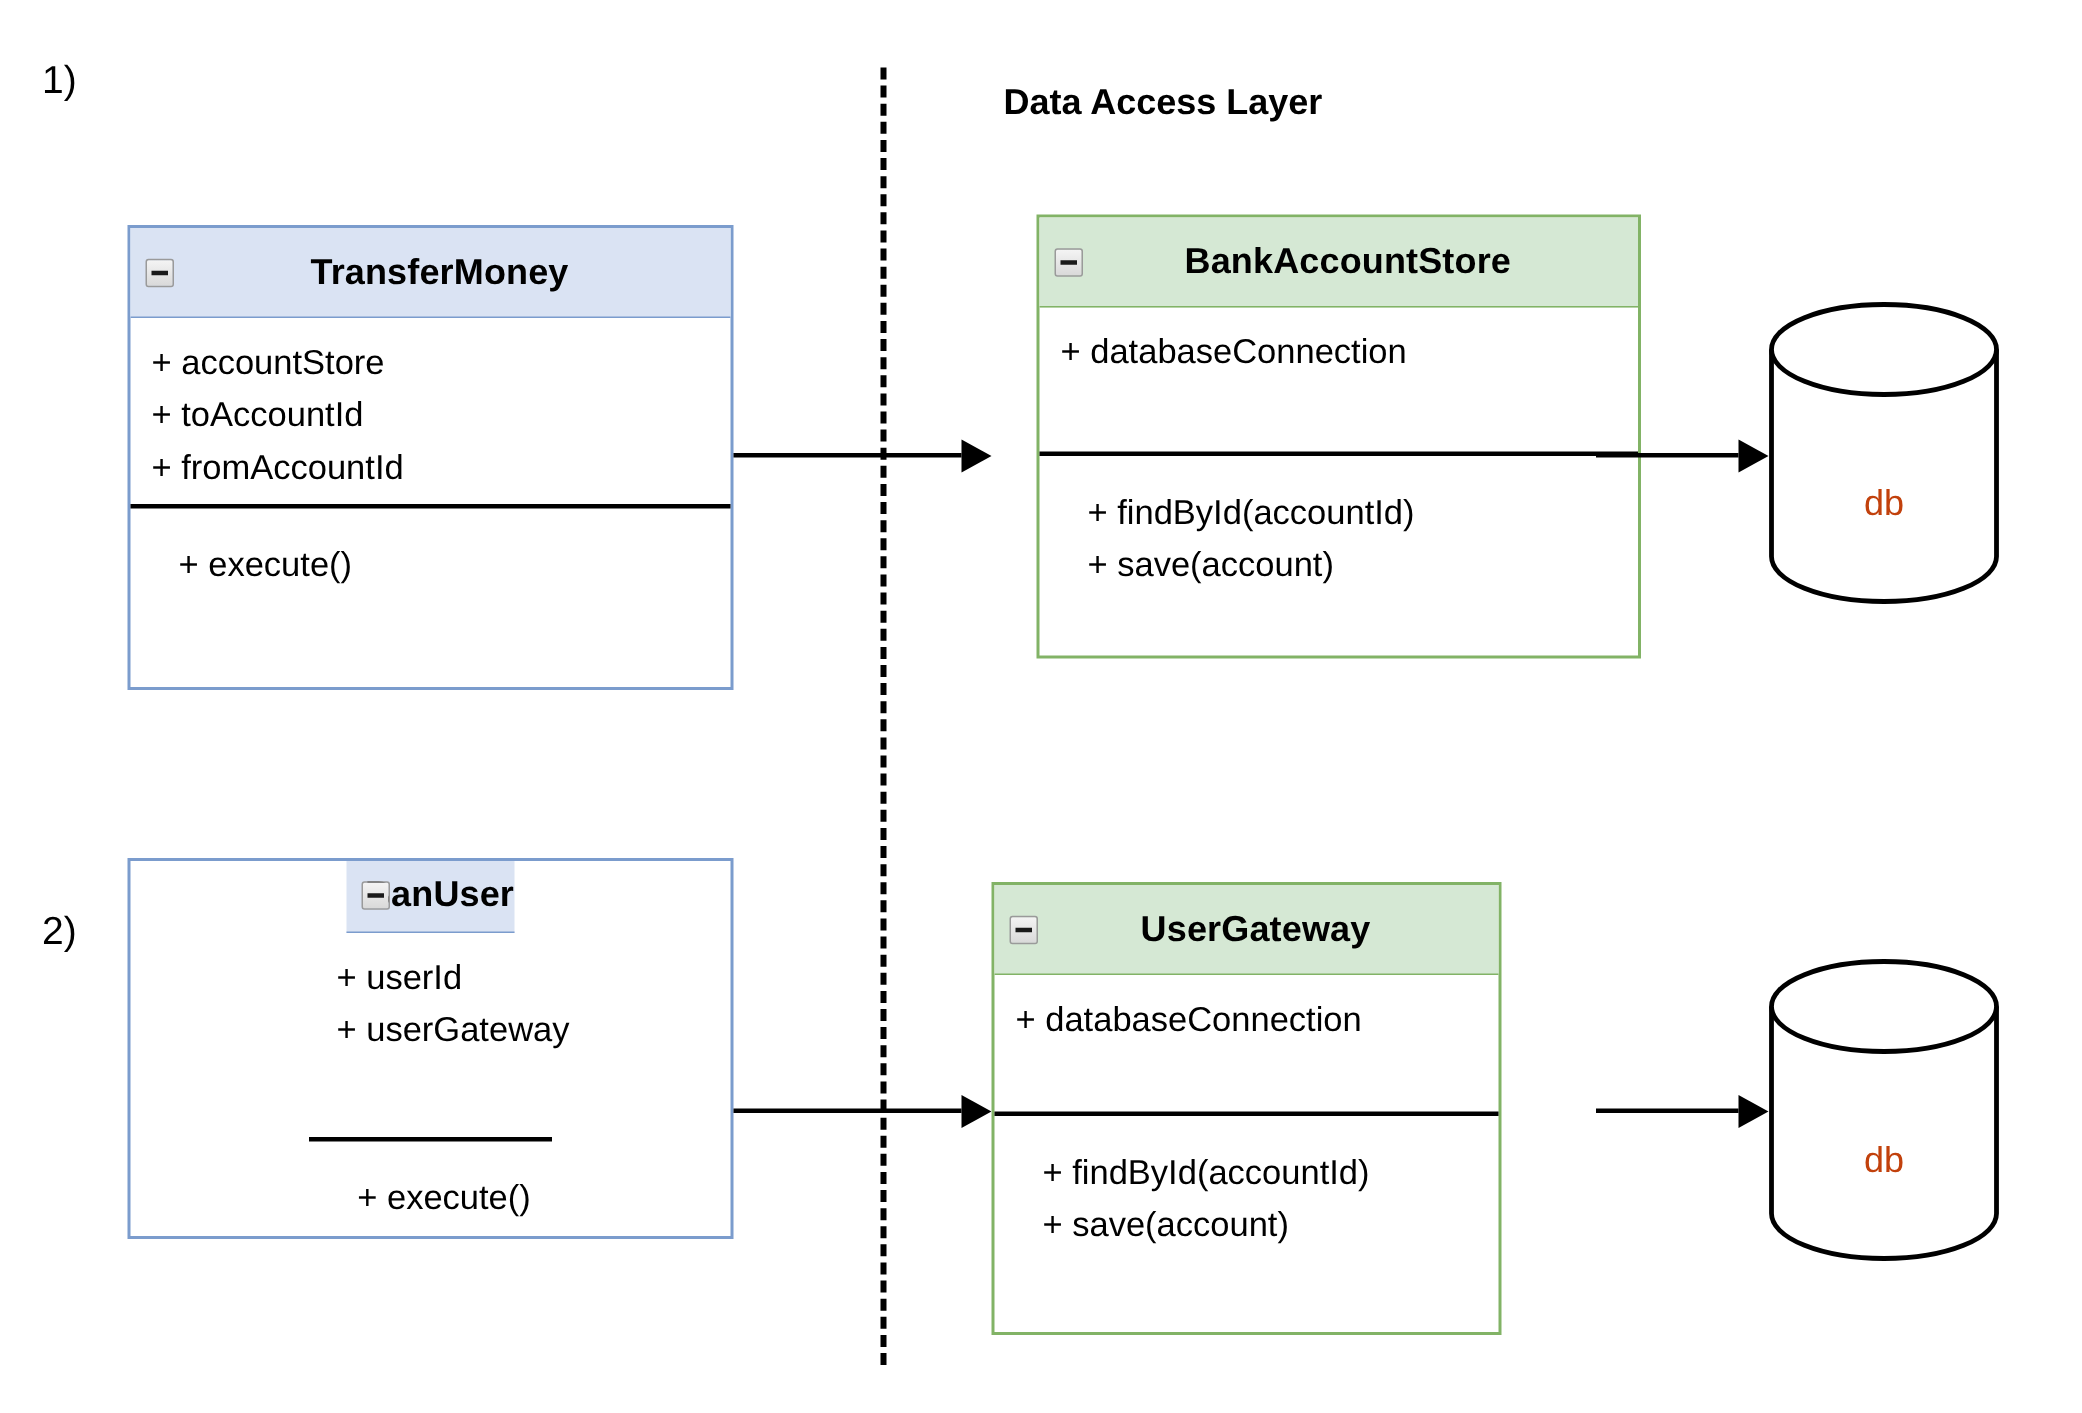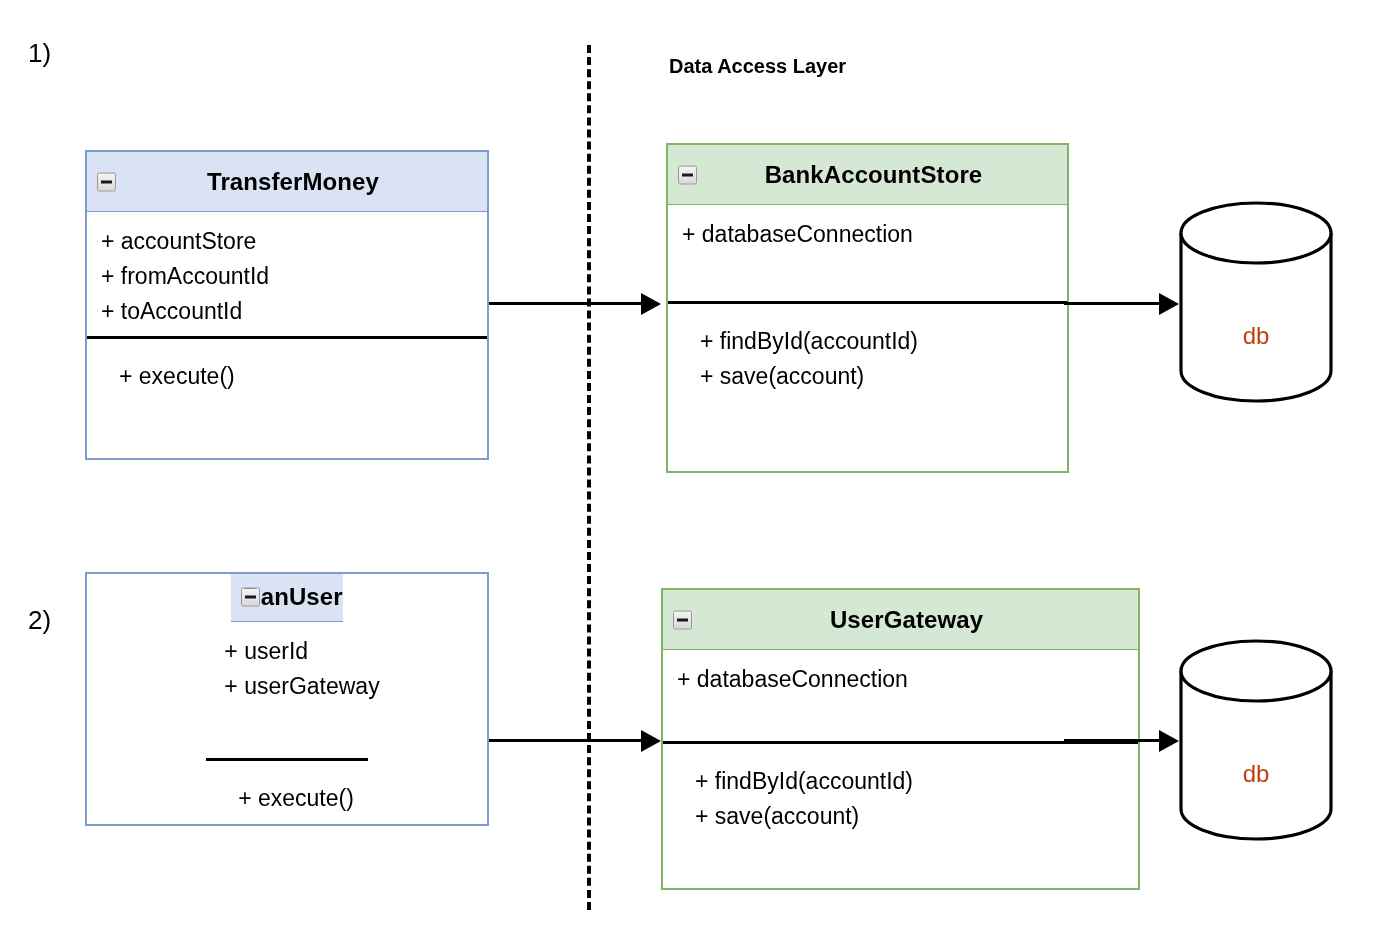--- a/index.html
+++ b/index.html
@@ -21,21 +21,21 @@
     position: absolute;
     font-size: 26px;
     color: #000000;
     font-family: "Liberation Sans", sans-serif;
     line-height: 1;
   }
 
   
   .layer-title {
     position: absolute;
-    font-size: 20px;
+    font-size: 24px;
     font-weight: bold;
     color: #000000;
     white-space: nowrap;
   }
 
   
   .divider {
     position: absolute;
     width: 0;
     border-left: 4px dashed #000000;
@@ -147,32 +147,32 @@
 
   <div class="divider" style="left:587px; top:45px; height:865px;"></div>
 
   <div class="uml-box blue" style="left:85px; top:150px; width:404px; height:310px;">
     <div class="uml-header">
       <span class="collapse-icon"></span>
       <span class="uml-title">TransferMoney</span>
     </div>
     <div class="uml-compartment" style="height:124px;">
       <div class="uml-row">+ accountStore</div>
+      <div class="uml-row">+ toAccountId</div>
       <div class="uml-row">+ fromAccountId</div>
-      <div class="uml-row">+ toAccountId</div>
     </div>
     <div class="uml-compartment with-top-rule" style="flex:1;">
       <div class="uml-row" style="margin-top:8px;">+ execute()</div>
     </div>
   </div>
 
   <div class="arrow-line" style="left:489px; top:302px; width:152px;"></div>
   <div class="arrow-head" style="left:641px; top:293px;"></div>
 
-  <div class="uml-box green" style="left:666px; top:143px; width:403px; height:330px;">
+  <div class="uml-box green" style="left:691px; top:143px; width:403px; height:296px;">
     <div class="uml-header">
       <span class="collapse-icon"></span>
       <span class="uml-title">BankAccountStore</span>
     </div>
     <div class="uml-compartment" style="height:96px;">
       <div class="uml-row">+ databaseConnection</div>
     </div>
     <div class="uml-compartment with-top-rule" style="flex:1;">
       <div class="uml-row" style="margin-top:8px;">+ findById(accountId)</div>
       <div class="uml-row">+ save(account)</div>
@@ -200,21 +200,21 @@
       <div class="uml-row">+ userGateway</div>
     </div>
     <div class="uml-compartment with-top-rule" style="flex:1;">
       <div class="uml-row" style="margin-top:8px;">+ execute()</div>
     </div>
   </div>
 
   <div class="arrow-line" style="left:489px; top:739px; width:152px;"></div>
   <div class="arrow-head" style="left:641px; top:730px;"></div>
 
-  <div class="uml-box green" style="left:661px; top:588px; width:479px; height:302px;">
+  <div class="uml-box green" style="left:661px; top:588px; width:340px; height:302px;">
     <div class="uml-header">
       <span class="collapse-icon"></span>
       <span class="uml-title">UserGateway</span>
     </div>
     <div class="uml-compartment" style="height:91px;">
       <div class="uml-row">+ databaseConnection</div>
     </div>
     <div class="uml-compartment with-top-rule" style="flex:1;">
       <div class="uml-row" style="margin-top:8px;">+ findById(accountId)</div>
       <div class="uml-row">+ save(account)</div>

